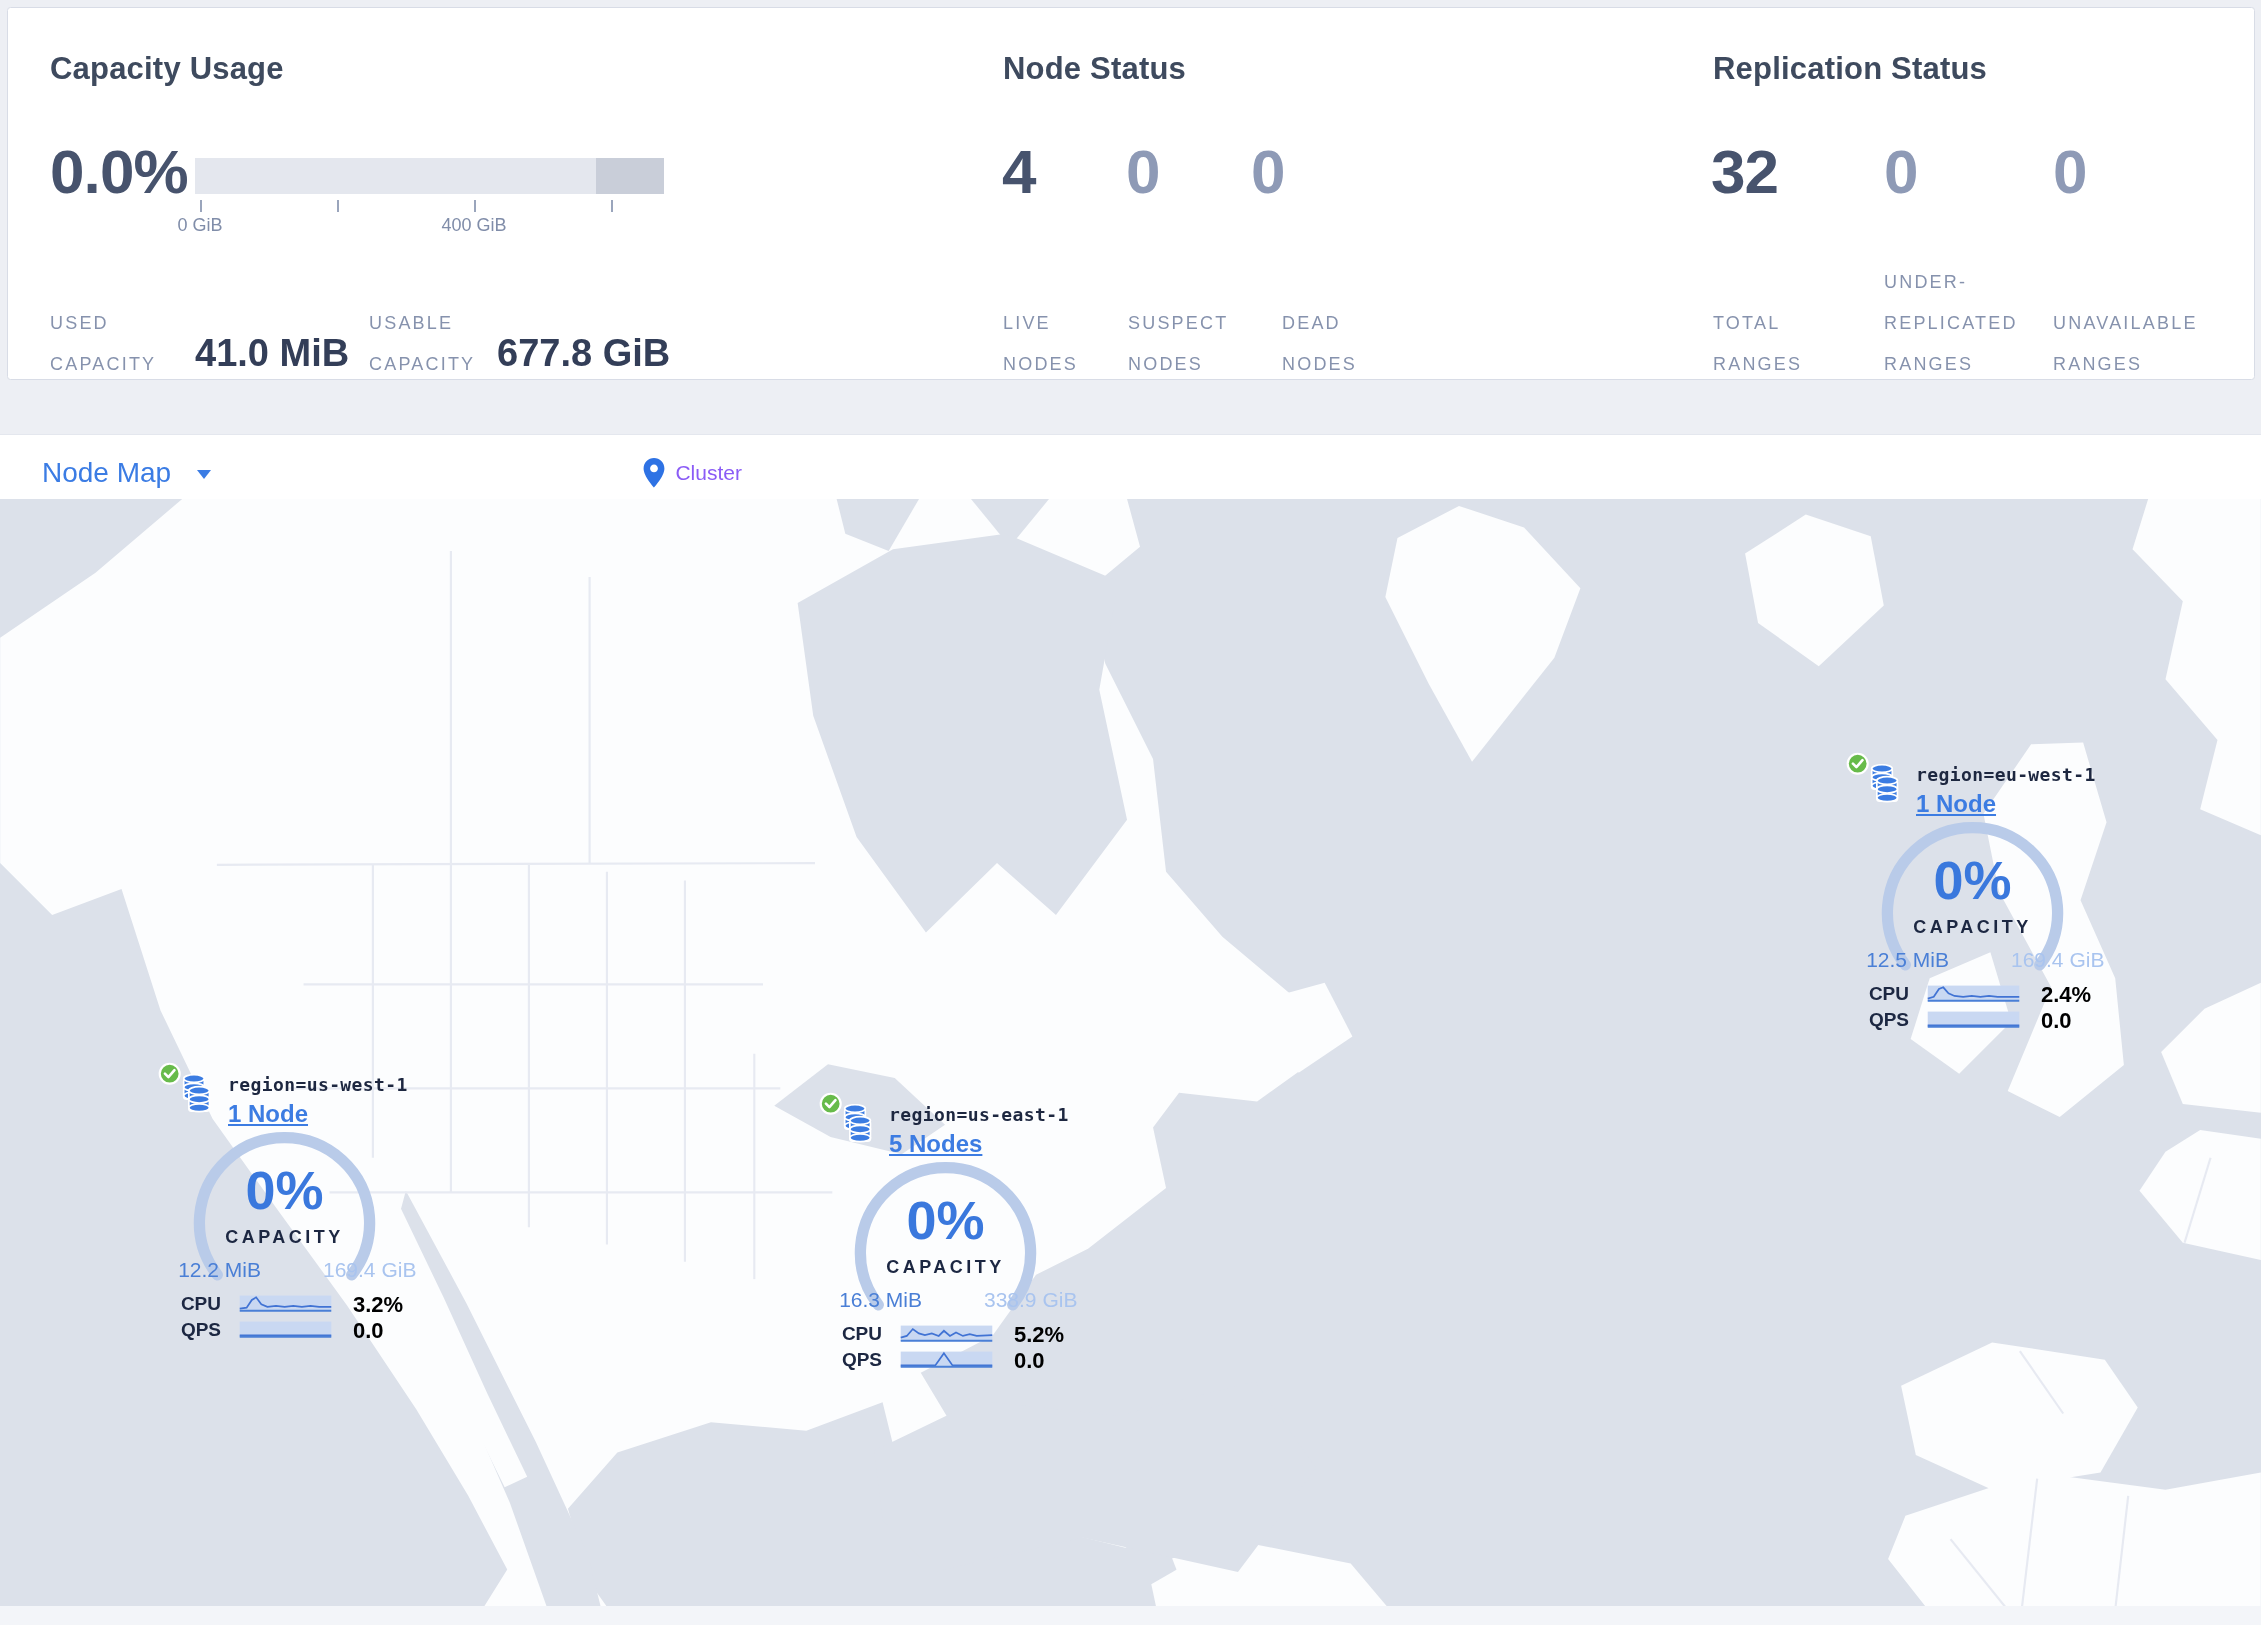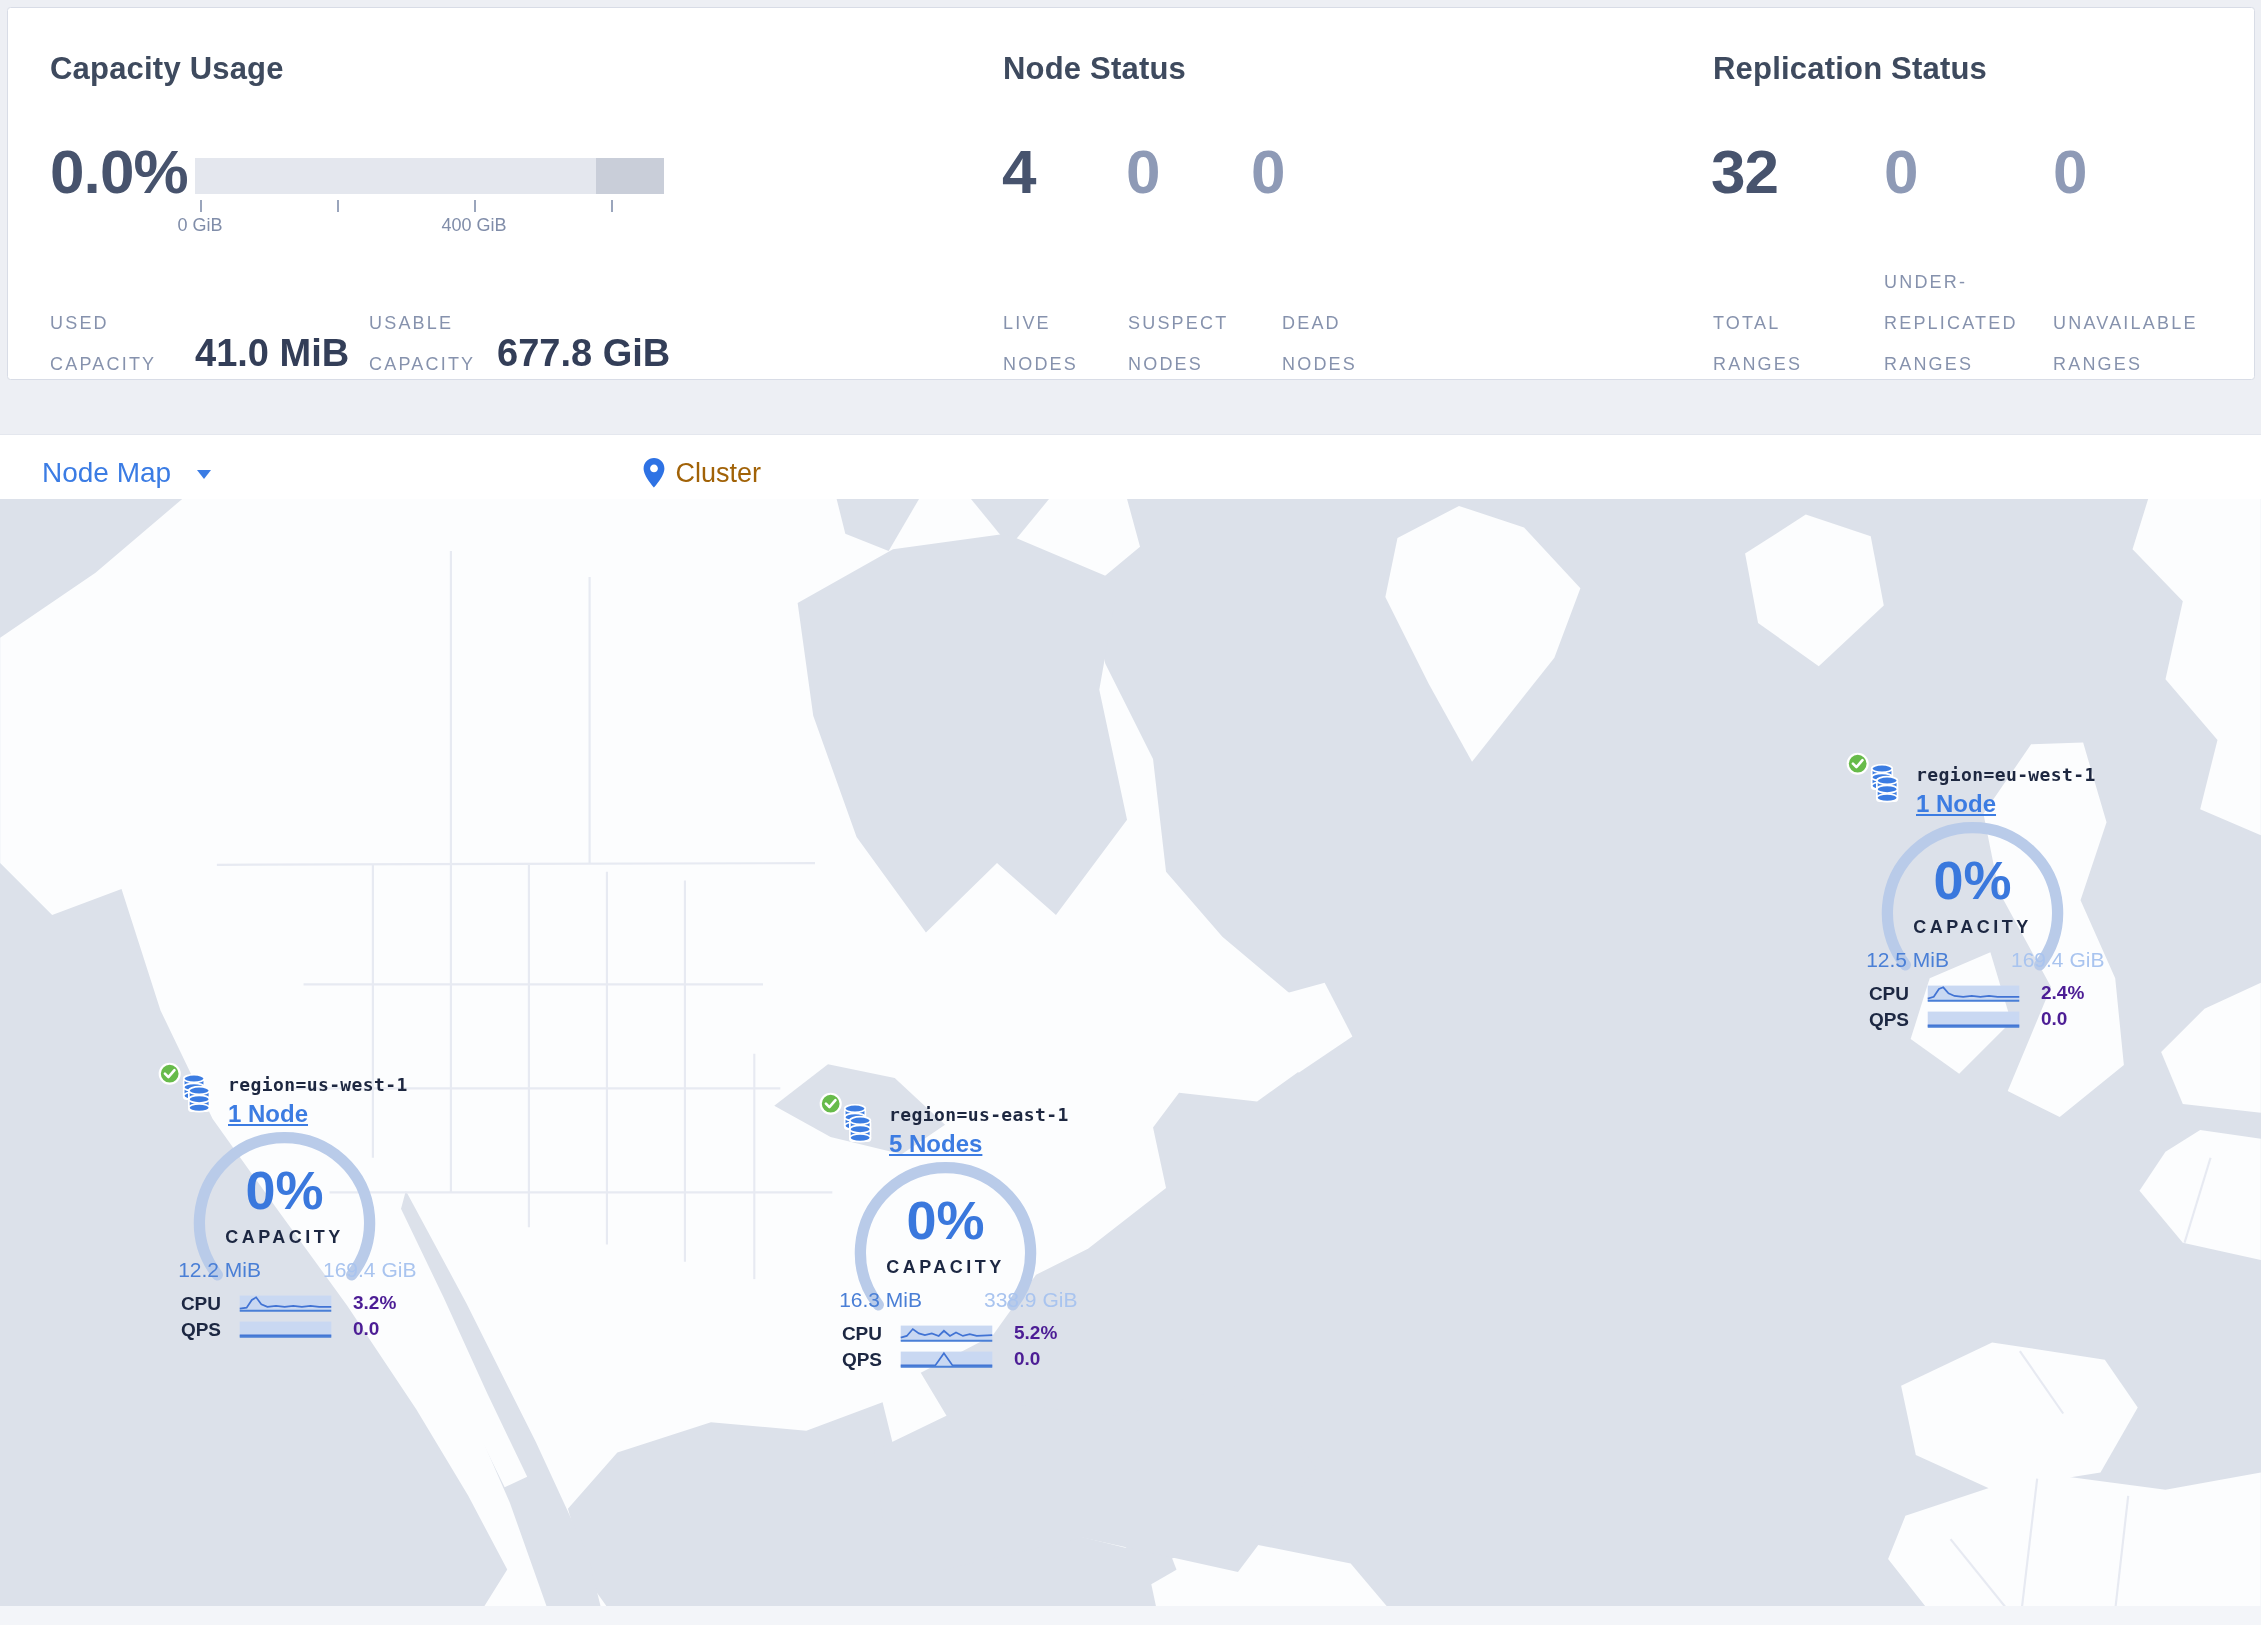--- a/index.html
+++ b/index.html
@@ -24,21 +24,21 @@
   .tick-label{top:207px;width:104px;text-align:center;font-size:18px;color:#808da9;}
 
   
   .toolbar{left:0;top:434px;width:2261px;height:76px;background:#ffffff;
     border-top:0.9px solid #e4e7ee;border-bottom:0.9px solid #dfe3ec;box-sizing:border-box;}
   .view-selector{left:42px;top:0;height:76px;display:flex;align-items:center;gap:26px;cursor:pointer;}
   .view-selector-label{font-size:28px;color:#3b7ce4;}
   .dd-triangle{width:0;height:0;border-left:7.8px solid transparent;border-right:7.8px solid transparent;
     border-top:9.5px solid #3b7ce4;margin-top:3.5px;}
   .breadcrumb{left:643px;top:0;height:76px;display:flex;align-items:center;gap:10.4px;}
-  .breadcrumb-label{font-size:27px;color:#a16207;}
+  .breadcrumb-label{font-size:21px;color:#8b5cf6;}
   .time-box{left:1222px;top:440px;width:728px;height:54px;background:#fff;border:0.9px solid #c8cedb;
     border-radius:4.3px;display:flex;align-items:center;cursor:pointer;}
   .time-badge{margin-left:20px;background:#e4e8f0;border-radius:4.3px;padding:7px 11.3px;
     font-size:22px;font-weight:700;color:#39455f;}
   .time-label{margin-left:24px;font-size:24px;font-weight:600;color:#232e46;flex:1;}
   .time-chevron{margin-right:21px;}
   .arrow-box{left:1979px;top:433px;width:134px;height:65px;background:#fff;border:0.9px solid #c8cedb;
     border-radius:4.3px;display:flex;box-sizing:border-box;}
   .arrow-cell{flex:1;display:flex;align-items:center;justify-content:center;cursor:pointer;}
   .arrow-cell.first{border-right:0.9px solid #c8cedb;}
@@ -57,21 +57,21 @@
     font-size:18px;font-weight:700;letter-spacing:0.4px;color:#1d2740;white-space:nowrap;}
   .marker .node-count{left:87px;top:38px;font-size:24px;font-weight:700;color:#3c7ce2;text-decoration:underline;}
   .marker .gauge{left:48px;top:65px;}
   .marker .gauge-pct{left:48px;top:97px;width:191px;text-align:center;
     font-size:54px;font-weight:700;color:#3a78dd;}
   .marker .gauge-cap{left:48px;top:165px;width:191px;text-align:center;
     font-size:18px;font-weight:700;letter-spacing:3.5px;color:#1c2742;}
   .marker .used{left:0;top:196px;width:120px;text-align:right;font-size:21px;color:#4a7fd6;}
   .marker .total{left:182px;top:196px;font-size:21px;color:#a9c4ef;white-space:nowrap;}
   .marker .mrow-label{width:80px;text-align:right;font-size:19px;font-weight:700;color:#1c2742;}
-  .marker .mrow-value{left:212px;font-size:19px;font-weight:700;color:#4c1d95;}
+  .marker .mrow-value{left:212px;font-size:22px;font-weight:700;color:#000000;}
   .cpu-row-label{left:0;top:231px;} .qps-row-label{left:0;top:257px;}
   .cpu-spark{left:97px;top:231px;} .qps-spark{left:97px;top:257px;}
   .cpu-row-value{top:230px;} .qps-row-value{top:256px;}
 </style>
 </head>
 <body>
 
 <div class="abs summary-card">
 
   <div class="abs section-title" style="left:42px;top:43px;">Capacity Usage</div>

